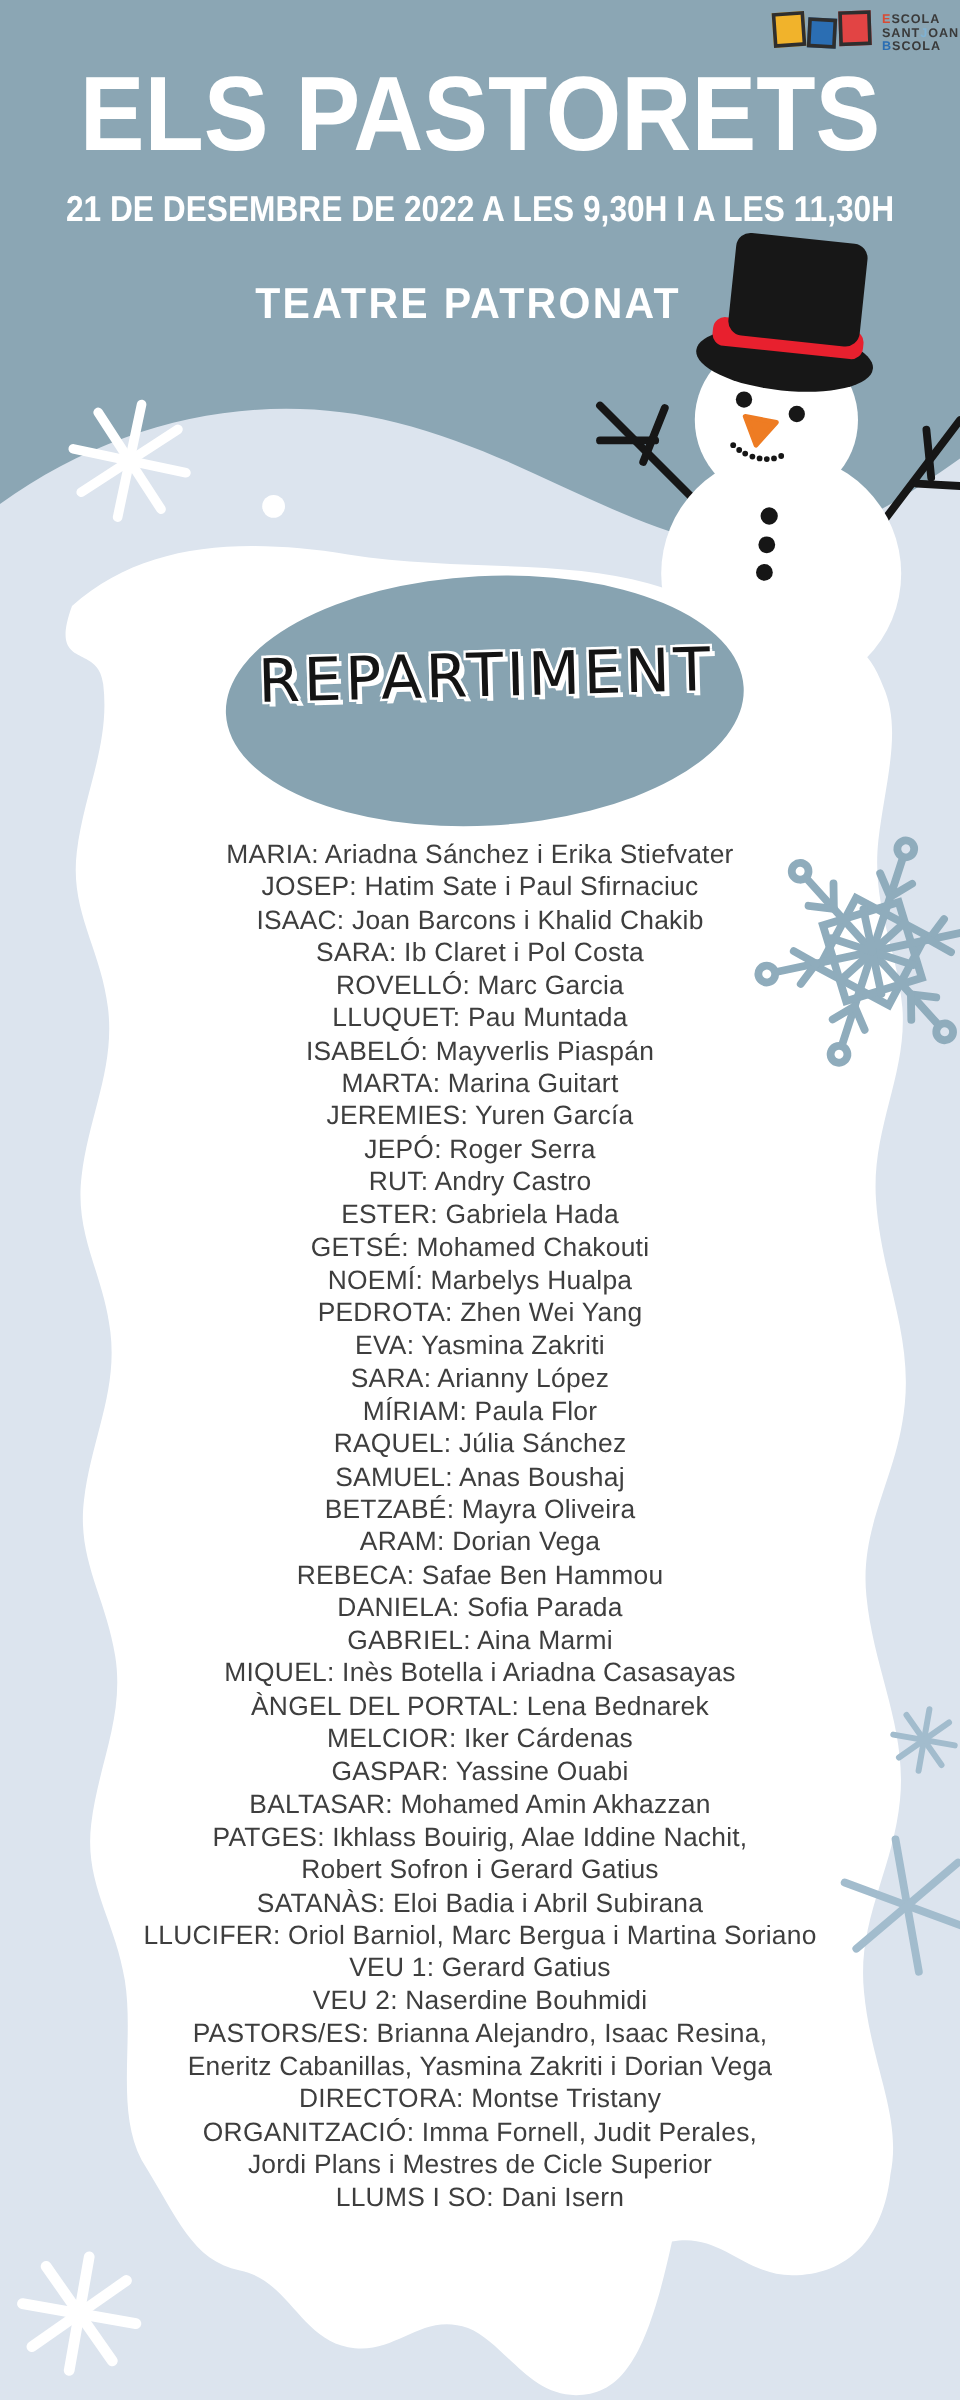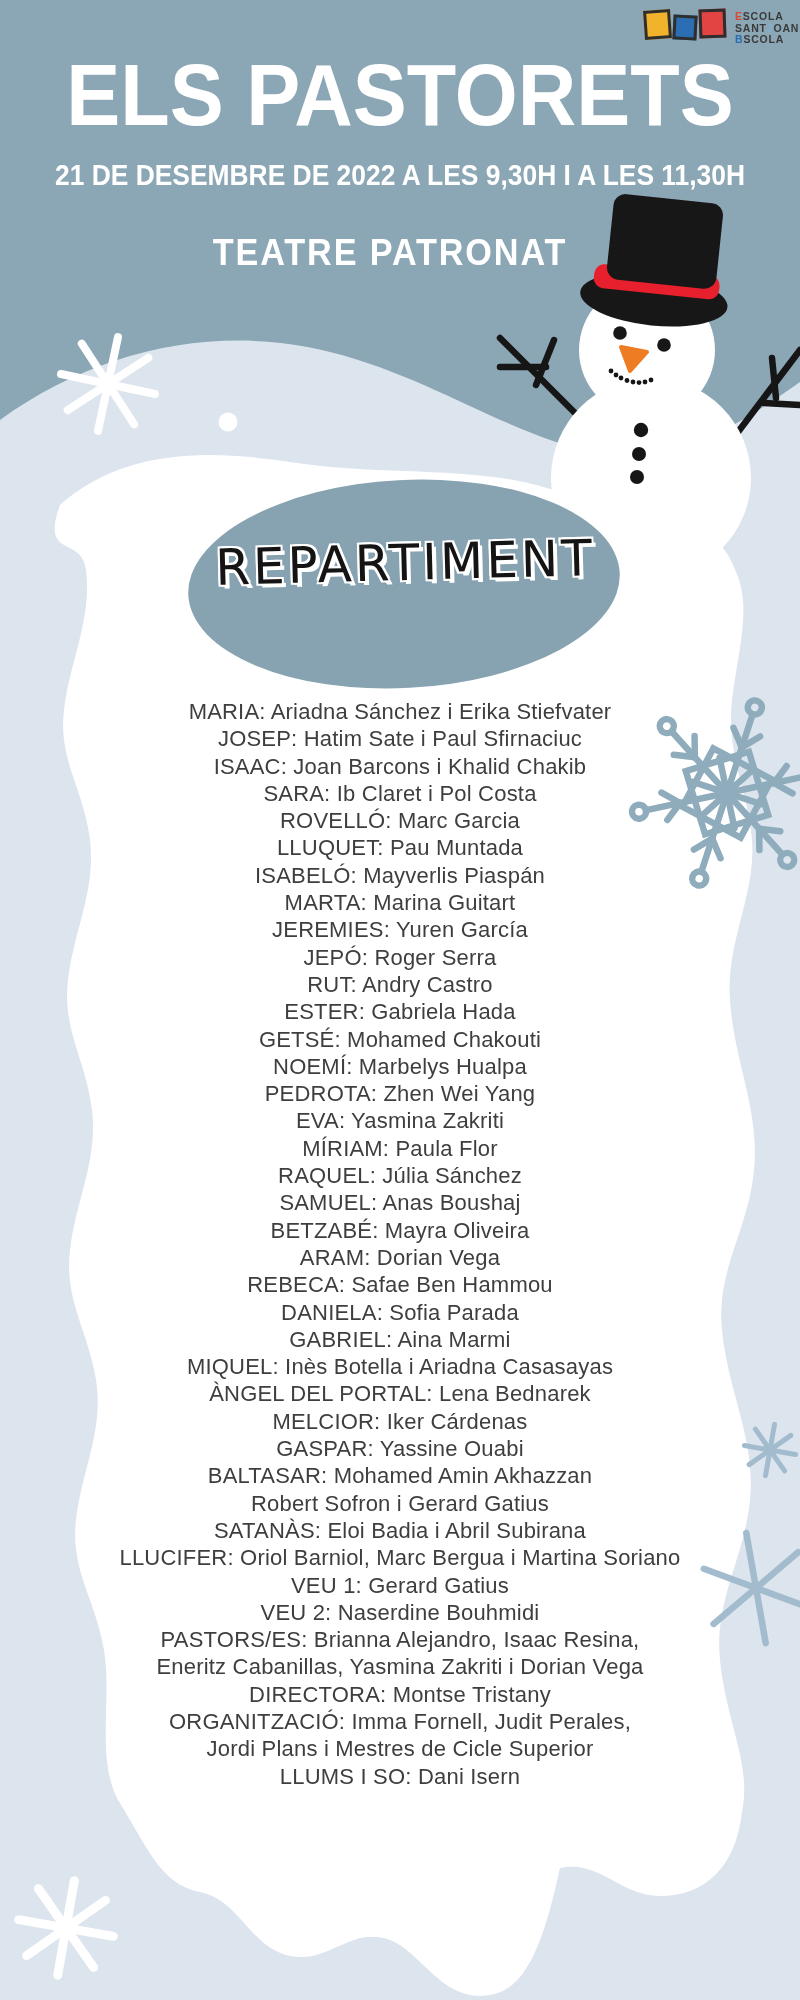--- a/index.html
+++ b/index.html
@@ -253,33 +253,35 @@
       <div class="cast-line">ISABELÓ: Mayverlis Piaspán</div>
       <div class="cast-line">MARTA: Marina Guitart</div>
       <div class="cast-line">JEREMIES: Yuren García</div>
       <div class="cast-line">JEPÓ: Roger Serra</div>
       <div class="cast-line">RUT: Andry Castro</div>
       <div class="cast-line">ESTER: Gabriela Hada</div>
       <div class="cast-line">GETSÉ: Mohamed Chakouti</div>
       <div class="cast-line">NOEMÍ: Marbelys Hualpa</div>
       <div class="cast-line">PEDROTA: Zhen Wei Yang</div>
       <div class="cast-line">EVA: Yasmina Zakriti</div>
+      <div class="cast-line">SARA: Arianny López</div>
       <div class="cast-line">MÍRIAM: Paula Flor</div>
       <div class="cast-line">RAQUEL: Júlia Sánchez</div>
       <div class="cast-line">SAMUEL: Anas Boushaj</div>
       <div class="cast-line">BETZABÉ: Mayra Oliveira</div>
       <div class="cast-line">ARAM: Dorian Vega</div>
       <div class="cast-line">REBECA: Safae Ben Hammou</div>
       <div class="cast-line">DANIELA: Sofia Parada</div>
       <div class="cast-line">GABRIEL: Aina Marmi</div>
       <div class="cast-line">MIQUEL: Inès Botella i Ariadna Casasayas</div>
       <div class="cast-line">ÀNGEL DEL PORTAL: Lena Bednarek</div>
       <div class="cast-line">MELCIOR: Iker Cárdenas</div>
       <div class="cast-line">GASPAR: Yassine Ouabi</div>
       <div class="cast-line">BALTASAR: Mohamed Amin Akhazzan</div>
+      <div class="cast-line">PATGES: Ikhlass Bouirig, Alae Iddine Nachit,</div>
       <div class="cast-line">Robert Sofron i Gerard Gatius</div>
       <div class="cast-line">SATANÀS: Eloi Badia i Abril Subirana</div>
       <div class="cast-line">LLUCIFER: Oriol Barniol, Marc Bergua i Martina Soriano</div>
       <div class="cast-line">VEU 1: Gerard Gatius</div>
       <div class="cast-line">VEU 2: Naserdine Bouhmidi</div>
       <div class="cast-line">PASTORS/ES: Brianna Alejandro, Isaac Resina,</div>
       <div class="cast-line">Eneritz Cabanillas, Yasmina Zakriti i Dorian Vega</div>
       <div class="cast-line">DIRECTORA: Montse Tristany</div>
       <div class="cast-line">ORGANITZACIÓ: Imma Fornell, Judit Perales,</div>
       <div class="cast-line">Jordi Plans i Mestres de Cicle Superior</div>

